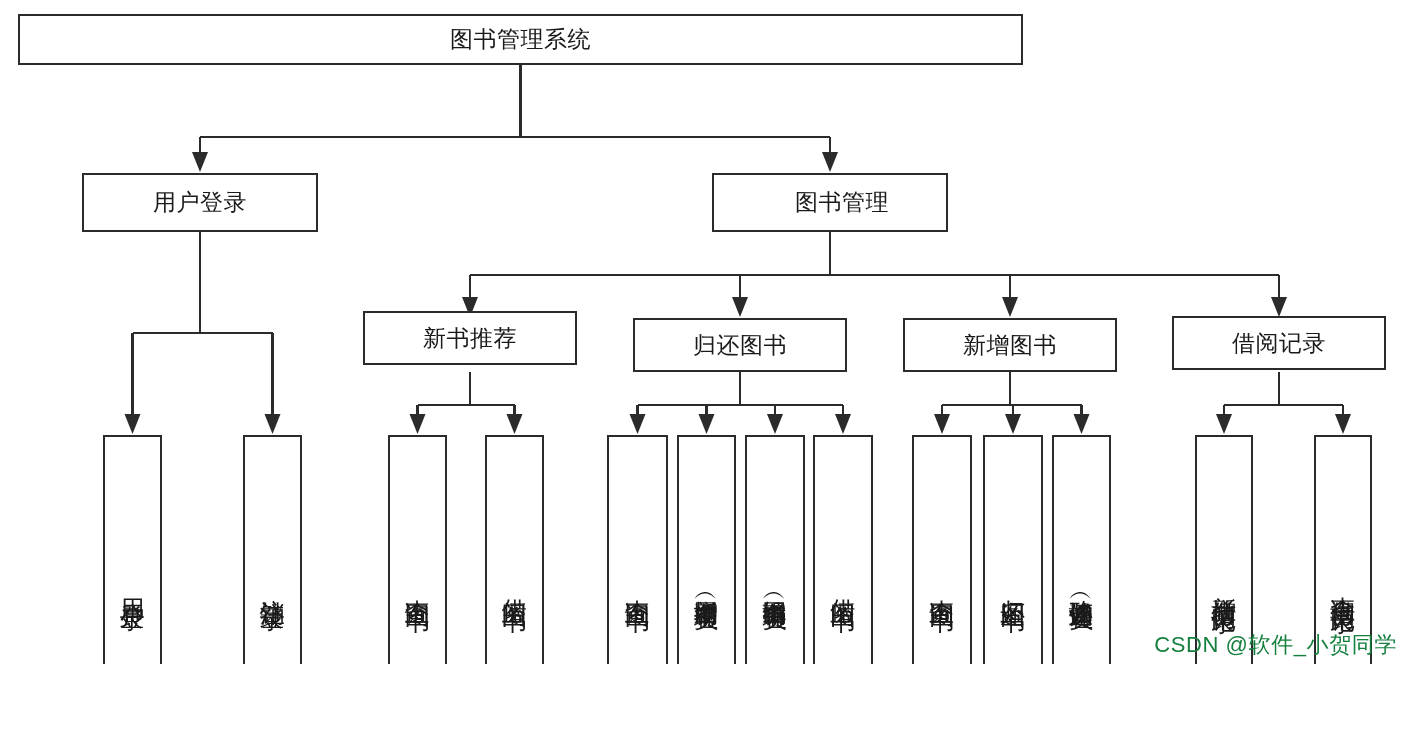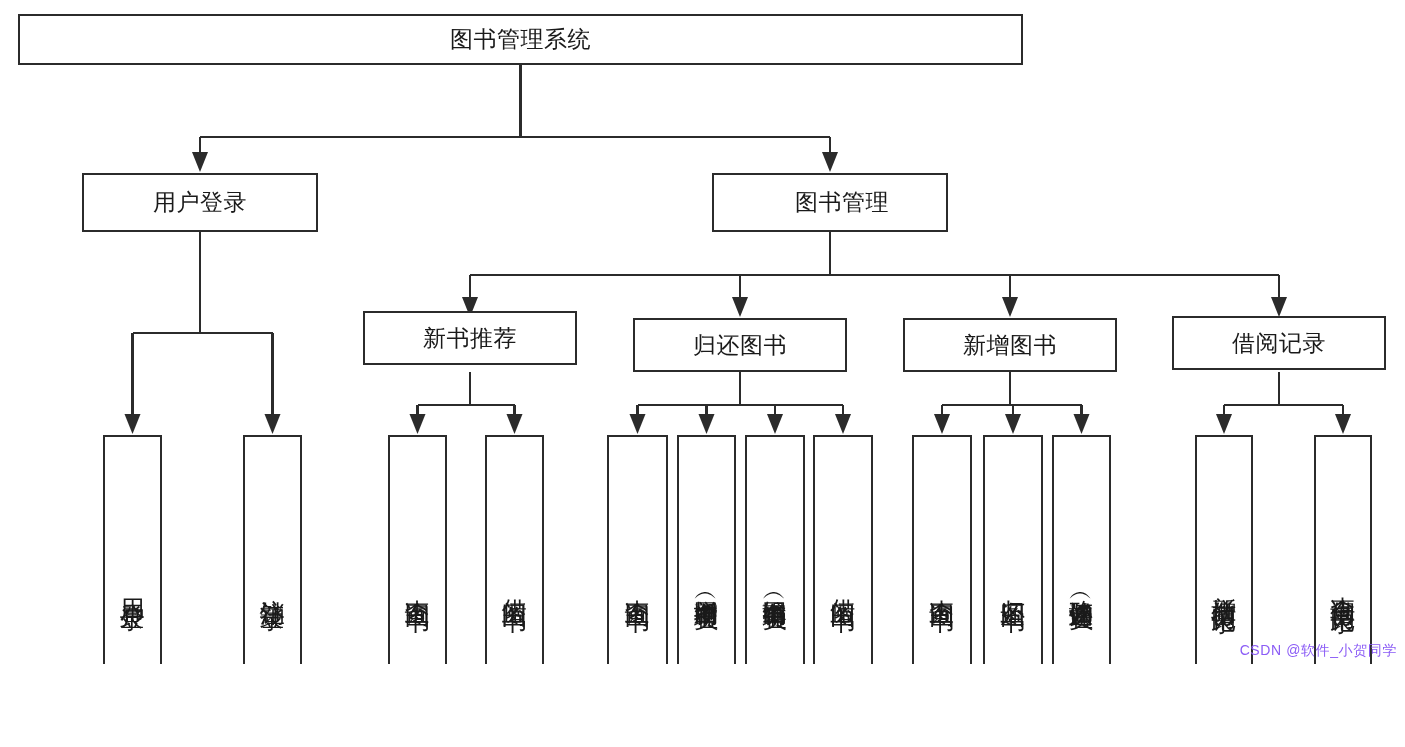--- a/index.html
+++ b/index.html
@@ -66,22 +66,22 @@
   }
   .node.vert.narrow .label {
     font-size: 24px;
     letter-spacing: 1px;
     max-height: 286px;
   }
   #watermark {
     position: absolute;
     right: 8px;
     bottom: 4px;
-    font-size: 14px;
-    color: #8b5cf6;
+    font-size: 22px;
+    color: #15803d;
     letter-spacing: 0.6px;
     white-space: nowrap;
     user-select: none;
   }
 </style>
 </head>
 <body>
 
 <div id="diagram-root">
   <svg id="edge-layer" width="1405" height="747">

